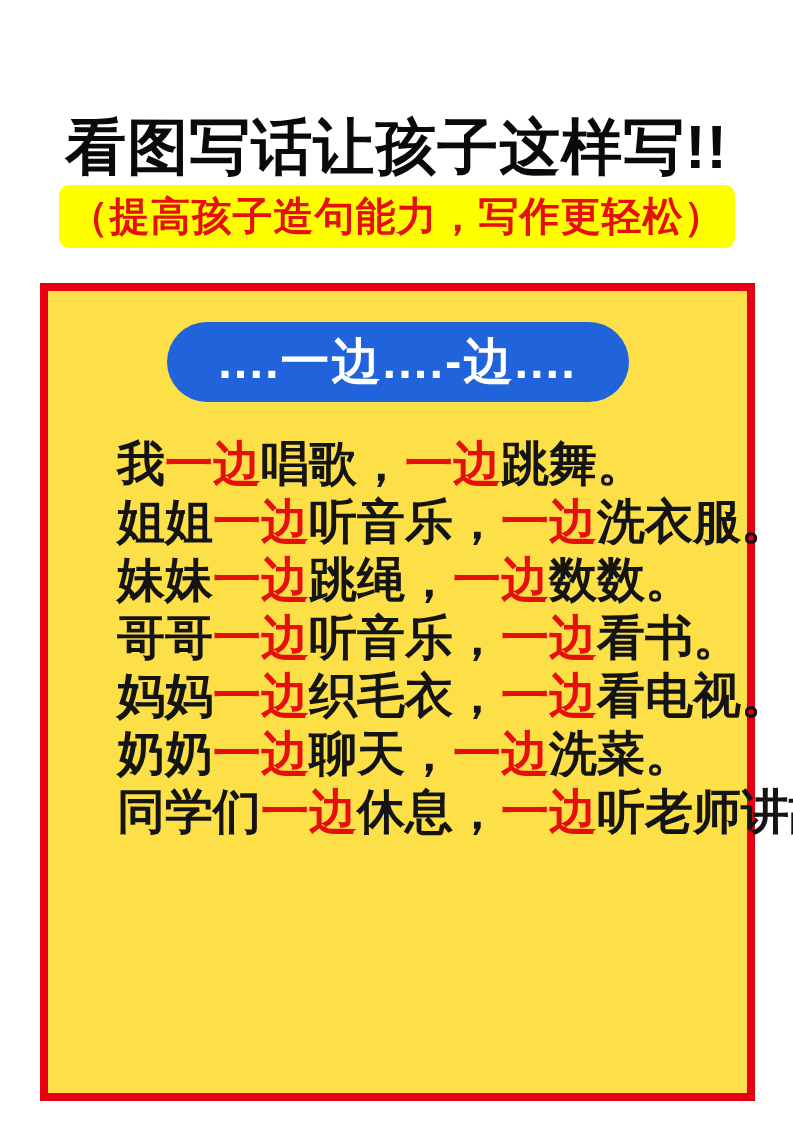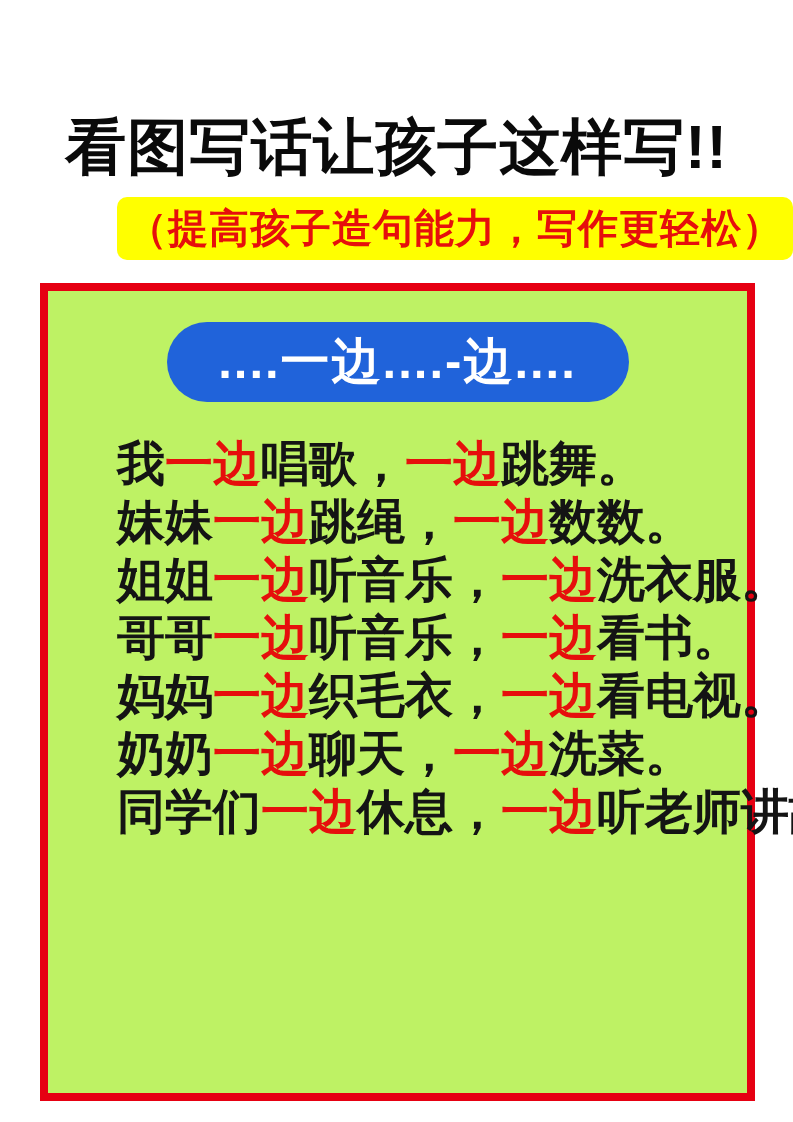--- a/index.html
+++ b/index.html
@@ -19,24 +19,24 @@
     width: 100%;
     text-align: center;
     font-size: 61px;
     font-weight: 900;
     color: #0a0a0a;
     letter-spacing: 1px;
     white-space: nowrap;
   }
   .subtitle-row {
     position: absolute;
-    top: 176px;
+    top: 164px;
     left: 0;
     width: 100%;
-    text-align: right;
+    text-align: center;
     text-decoration: underline;
   }
   .subtitle-pill {
     display: inline-block;
     background: #ffff00;
     color: #e60f0c;
     font-size: 40px;
     font-weight: 900;
     line-height: 1.0;
     padding: 11px 10px 12px 10px;
@@ -44,21 +44,21 @@
     letter-spacing: 1px;
     white-space: nowrap;
   }
   .card {
     position: absolute;
     left: 40px;
     top: 262px;
     width: 699px;
     height: 802px;
     border: 8px solid #e60012;
-    background: #bef264;
+    background: #fde047;
   }
   .pattern-pill {
     width: 462px;
     height: 80px;
     margin: 31px auto 0 auto;
     background: #2063da;
     border-radius: 44px;
     color: #ffffff;
     font-size: 49px;
     font-weight: 900;
@@ -91,23 +91,23 @@
   <div class="subtitle-row">
     <span class="subtitle-pill">（提高孩子造句能力，写作更轻松）</span>
   </div>
 
   <div class="card">
     <div class="pattern-pill">....一边....-边....</div>
 
     <div class="sentence-list">
   <div class="sentence-row"><span>我</span><span class="hl">一边</span><span>唱歌，</span><span class="hl">一边</span><span>跳舞。</span></div>
 
+  <div class="sentence-row"><span>姐姐</span><span class="hl">一边</span><span>听音乐，</span><span class="hl">一边</span><span>洗衣服。</span></div>
+
   <div class="sentence-row"><span>妹妹</span><span class="hl">一边</span><span>跳绳，</span><span class="hl">一边</span><span>数数。</span></div>
-
-  <div class="sentence-row"><span>姐姐</span><span class="hl">一边</span><span>听音乐，</span><span class="hl">一边</span><span>洗衣服。</span></div>
 
 
   <div class="sentence-row"><span>哥哥</span><span class="hl">一边</span><span>听音乐，</span><span class="hl">一边</span><span>看书。</span></div>
 
 
   <div class="sentence-row"><span>妈妈</span><span class="hl">一边</span><span>织毛衣，</span><span class="hl">一边</span><span>看电视。</span></div>
 
   <div class="sentence-row"><span>奶奶</span><span class="hl">一边</span><span>聊天，</span><span class="hl">一边</span><span>洗菜。</span></div>
 
 

